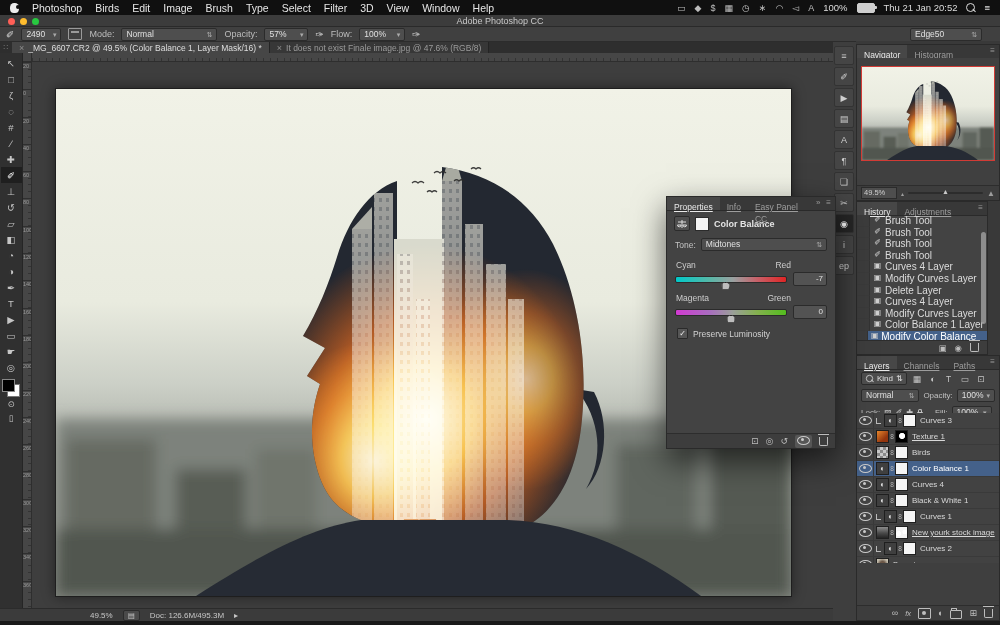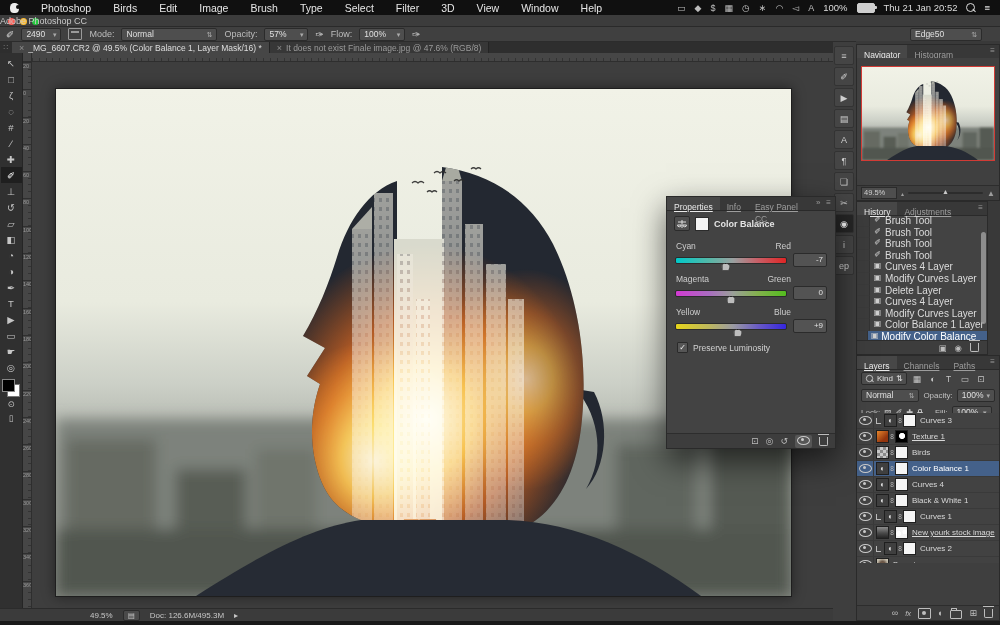--- a/index.html
+++ b/index.html
@@ -3,36 +3,36 @@
 <meta charset="utf-8">
 <style>
   html,body{margin:0;padding:0;background:#262626;}
   #app{position:relative;width:1000px;height:625px;overflow:hidden;background:#3e3e3e;
        font-family:"Liberation Sans","DejaVu Sans",sans-serif;color:#d6d6d6;
        -webkit-font-smoothing:antialiased;}
   .abs{position:absolute;}
 
   
   #menubar{left:0;top:0;width:1000px;height:15px;background:#101010;display:flex;align-items:center;
-           padding:0 10px;box-sizing:border-box;gap:22px;font-size:10.5px;color:#e6e6e6;}
+           padding:0 10px;box-sizing:border-box;gap:13px;font-size:10.5px;color:#e6e6e6;}
   #menubar .apple{width:9px;height:10px;background:#ededed;border-radius:45% 45% 42% 42%;position:relative;flex:0 0 auto;}
   #menubar .apple::before{content:"";position:absolute;right:-1px;top:2px;width:4px;height:4px;border-radius:50%;background:#101010;}
   #menubar .mi{white-space:nowrap;}
   #mb-right{margin-left:auto;display:flex;align-items:center;gap:9px;font-size:9.5px;color:#dcdcdc;}
   #mb-right .sic{font-size:9px;opacity:.85;}
   .batt{width:16px;height:8px;border:1px solid #cfcfcf;border-radius:2px;position:relative;background:#cfcfcf;}
   .batt::after{content:"";position:absolute;right:-3px;top:2px;width:2px;height:3px;background:#cfcfcf;border-radius:0 1px 1px 0;}
   .mag{width:7px;height:7px;border:1.4px solid #dcdcdc;border-radius:50%;position:relative;}
   .mag::after{content:"";position:absolute;left:5px;top:6px;width:4px;height:1.4px;background:#dcdcdc;transform:rotate(45deg);}
 
   
   #titlebar{left:0;top:15px;width:1000px;height:12px;background:#3c3c3c;border-bottom:1px solid #2a2a2a;box-sizing:border-box;}
   .lights{position:absolute;left:8px;top:3px;display:flex;gap:5px;}
   .light{width:7px;height:7px;border-radius:50%;}
-  #ttl{position:absolute;left:0;right:0;top:1px;font-size:9px;color:#c9c9c9;}
+  #ttl{position:absolute;left:0;right:0;top:1px;text-align:center;font-size:9px;color:#c9c9c9;}
 
   
   #optbar{left:0;top:27px;width:1000px;height:15px;background:#404040;border-bottom:1px solid #2c2c2c;
           box-sizing:border-box;display:flex;align-items:center;gap:7px;padding:0 6px;font-size:9px;color:#cfcfcf;}
   .ctl{background:#4e4e4e;border:1px solid #2b2b2b;border-radius:2px;height:11px;line-height:11px;
        display:inline-flex;align-items:center;gap:3px;padding:0 4px;font-size:8.5px;color:#e0e0e0;}
   .ctl .ar{font-size:7px;color:#aaa;margin-left:auto;}
   .oico{font-size:10px;color:#d8d8d8;}
   .tglpan{width:12px;height:10px;border:1px solid #9a9a9a;border-radius:1px;position:relative;}
   .tglpan::before{content:"";position:absolute;left:2px;top:2px;right:2px;height:2px;background:#9a9a9a;}
@@ -485,20 +485,27 @@
             <g stroke="#ddd" stroke-width="1" fill="none">
               <line x1="5" y1="1" x2="5" y2="9"></line>
               <line x1="1" y1="3" x2="9" y2="3"></line>
               <path d="M1,3 l-0,0 M0.5,6 a1.8,1.8 0 0 0 3.6,0 z M5.9,6 a1.8,1.8 0 0 0 3.6,0 z"></path>
             </g>
           </svg>
       </span>
       <span class="chip"></span>
       <span class="hname">Color Balance</span>
     </div>
+    <div class="tonerow">
+      <span>Tone:</span>
+      <span class="ctl">
+        <span>Midtones</span>
+        <span class="ar">⇅</span>
+      </span>
+    </div>
 
       <div>
         <div class="slabels">
           <span>Cyan</span>
           <span>Red</span>
         </div>
         <div class="srow">
           <span class="strk cyan-red">
             <span class="sthumb" style="left: 45%;"></span>
           </span>
@@ -512,32 +519,20 @@
           <span>Green</span>
         </div>
         <div class="srow">
           <span class="strk magenta-green">
             <span class="sthumb" style="left: 50%;"></span>
           </span>
           <span class="sval">0</span>
         </div>
       </div>
 
-      <div>
-        <div class="slabels">
-          <span>Yellow</span>
-          <span>Blue</span>
-        </div>
-        <div class="srow">
-          <span class="strk yellow-blue">
-            <span class="sthumb" style="left: 56%;"></span>
-          </span>
-          <span class="sval">+9</span>
-        </div>
-      </div>
 
     <div class="chkrow">
       <span class="chk">✓</span>
       <span>Preserve Luminosity</span>
     </div>
     <div class="pfoot">
       <span class="ppbtn">⊡</span>
       <span class="ppbtn">◎</span>
       <span class="ppbtn">↺</span>
       <span class="ppbtn hl"><span class="eye"></span></span>

